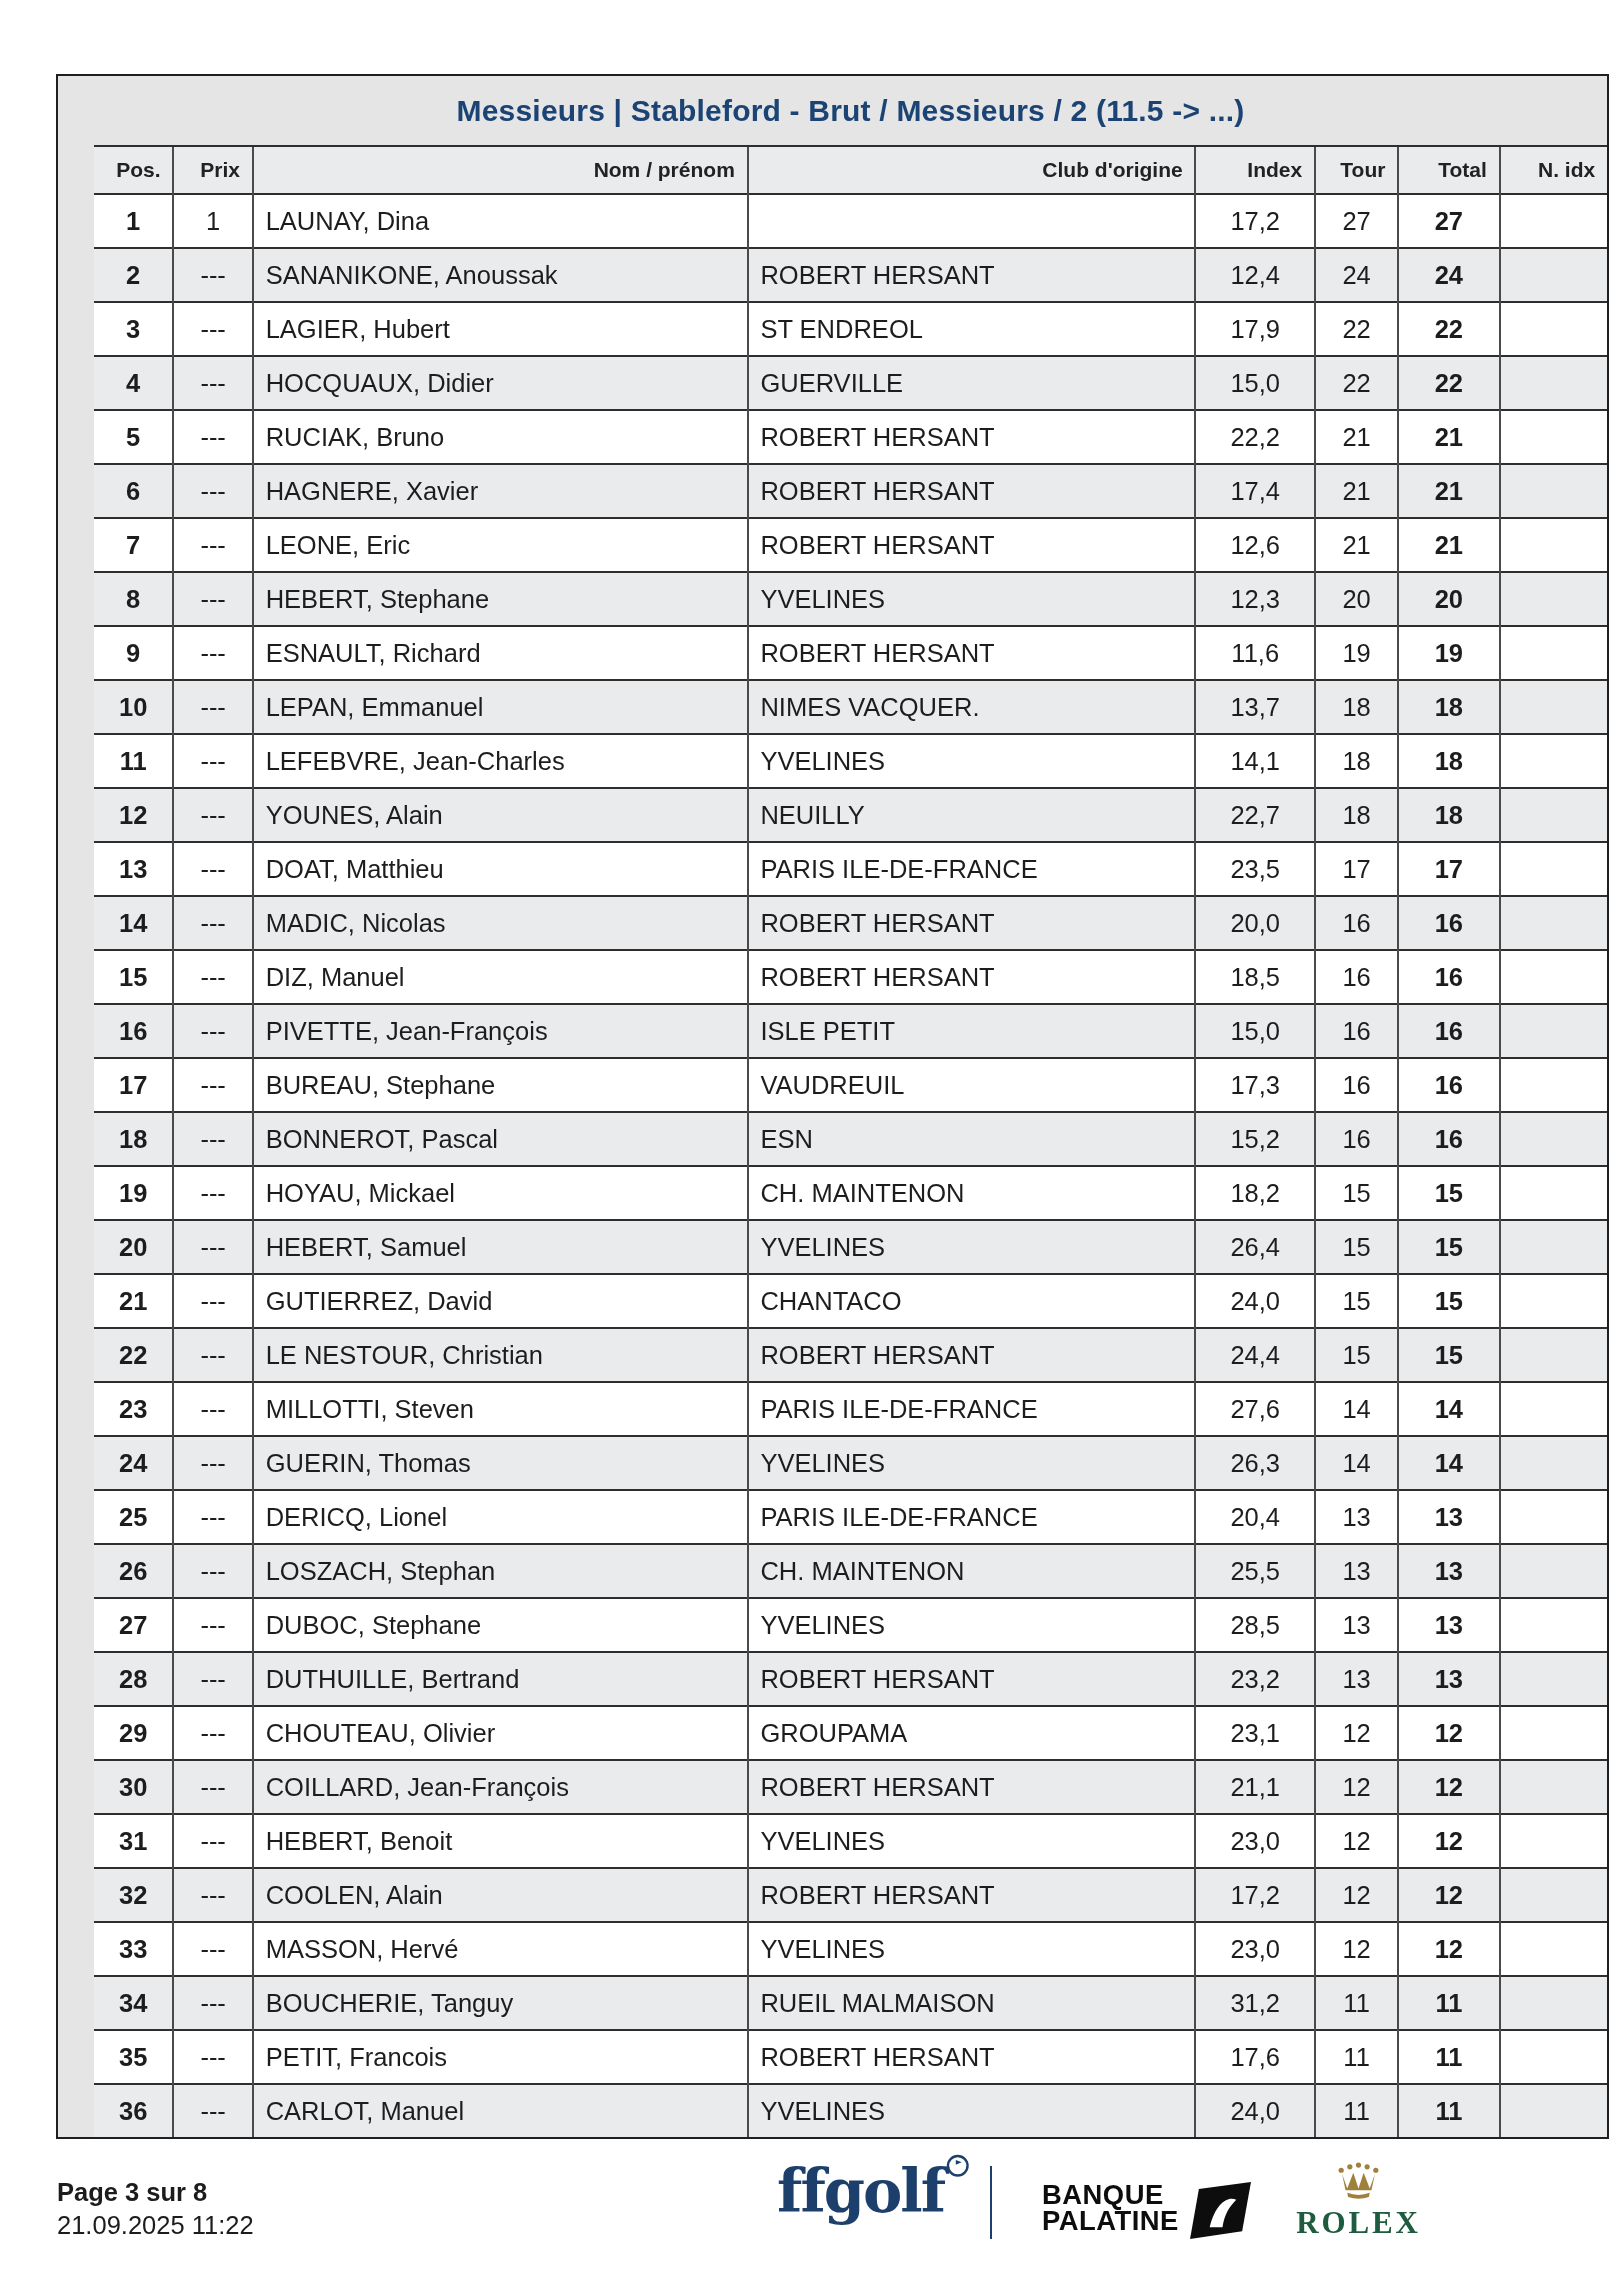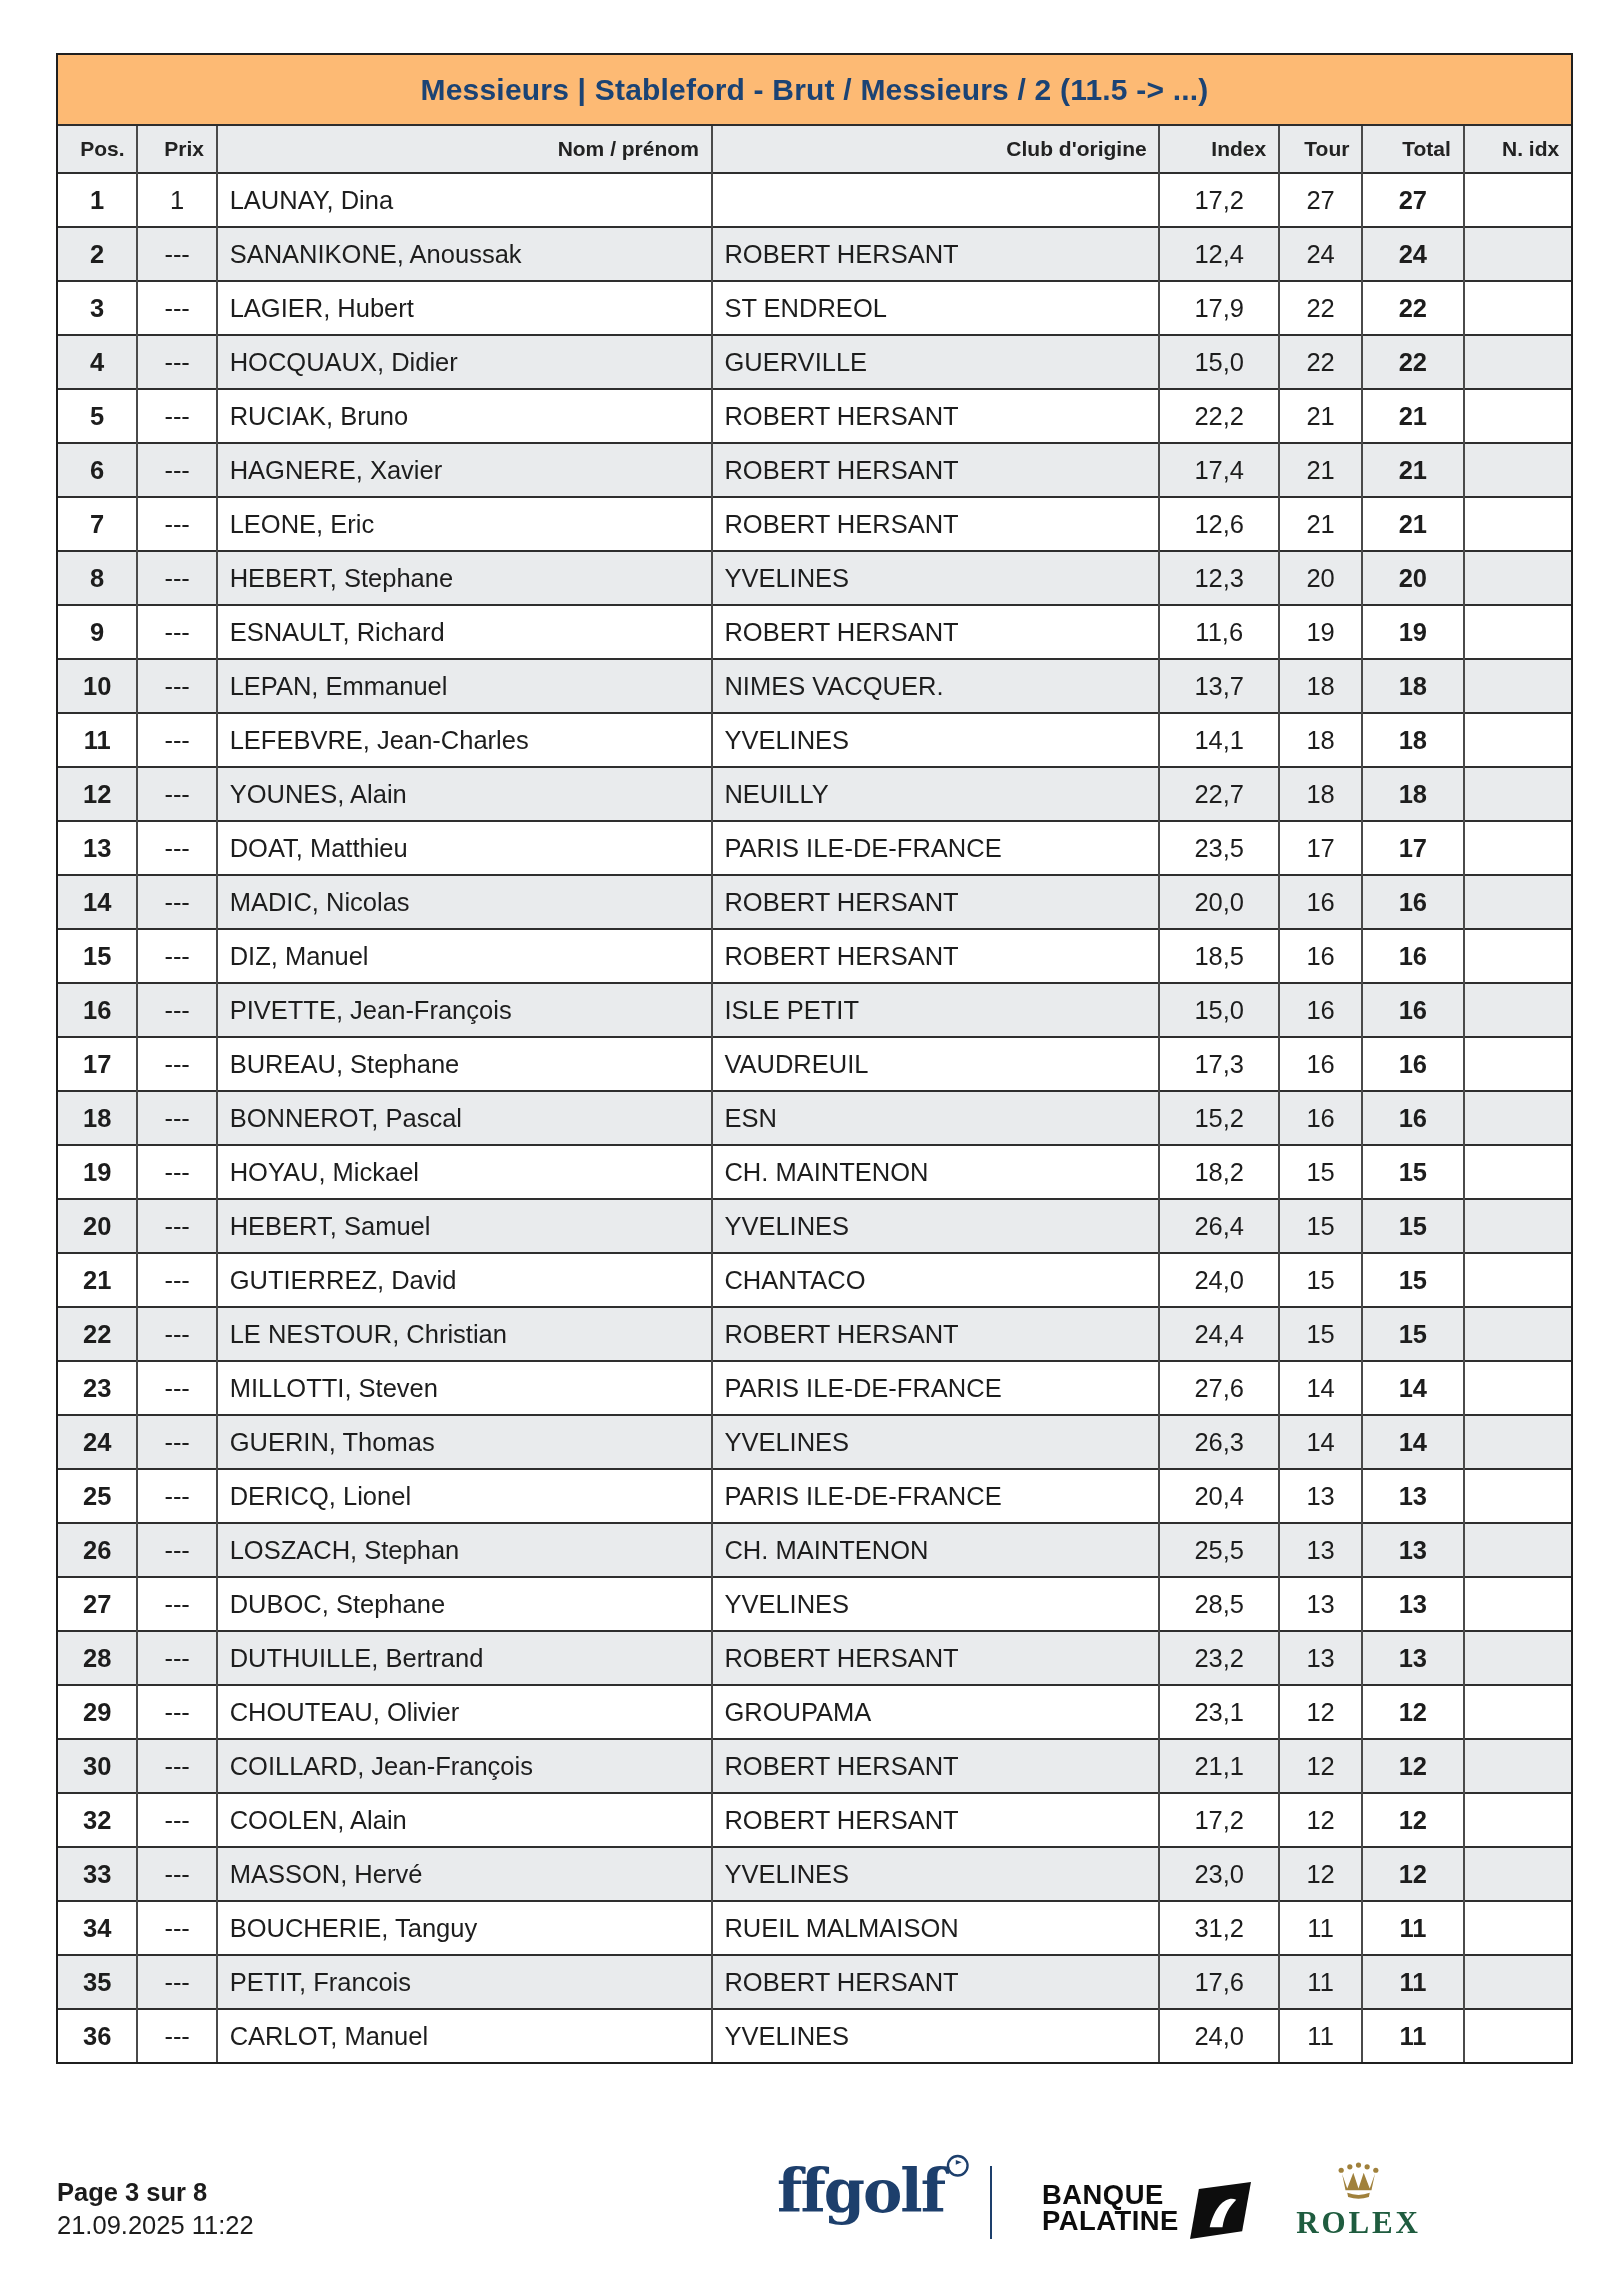--- a/index.html
+++ b/index.html
@@ -6,24 +6,25 @@
   .page{
     position:relative;
     width:1620px;height:2293px;
     background:#ffffff;
     font-family:"Liberation Sans", sans-serif;
     color:#1d1d1d;
     overflow:hidden;
   }
   .report{
     position:absolute;
-    left:56px; top:53px;
+    left:56px; top:74px;
     width:1513px;
     border:2.9px solid #1f1f1f;
-    background:#fdba74;
+    background:#e5e5e5;
+    padding-left:36px;
   }
   .report-title{
     height:69px;
     display:flex;align-items:center;justify-content:center;
     font-size:30px;font-weight:bold;
     color:#1b4374;
     letter-spacing:0.2px;
   }
   table.results{
     width:100%;
@@ -434,20 +435,30 @@
             <td class="c-pos">30</td>
             <td class="c-prix">---</td>
             <td class="c-nom">COILLARD, Jean-François</td>
             <td class="c-club">ROBERT HERSANT</td>
             <td class="c-index">21,1</td>
             <td class="c-tour">12</td>
             <td class="c-total">12</td>
             <td class="c-nidx"></td>
           </tr>
           <tr>
+            <td class="c-pos">31</td>
+            <td class="c-prix">---</td>
+            <td class="c-nom">HEBERT, Benoit</td>
+            <td class="c-club">YVELINES</td>
+            <td class="c-index">23,0</td>
+            <td class="c-tour">12</td>
+            <td class="c-total">12</td>
+            <td class="c-nidx"></td>
+          </tr>
+          <tr>
             <td class="c-pos">32</td>
             <td class="c-prix">---</td>
             <td class="c-nom">COOLEN, Alain</td>
             <td class="c-club">ROBERT HERSANT</td>
             <td class="c-index">17,2</td>
             <td class="c-tour">12</td>
             <td class="c-total">12</td>
             <td class="c-nidx"></td>
           </tr>
           <tr>

